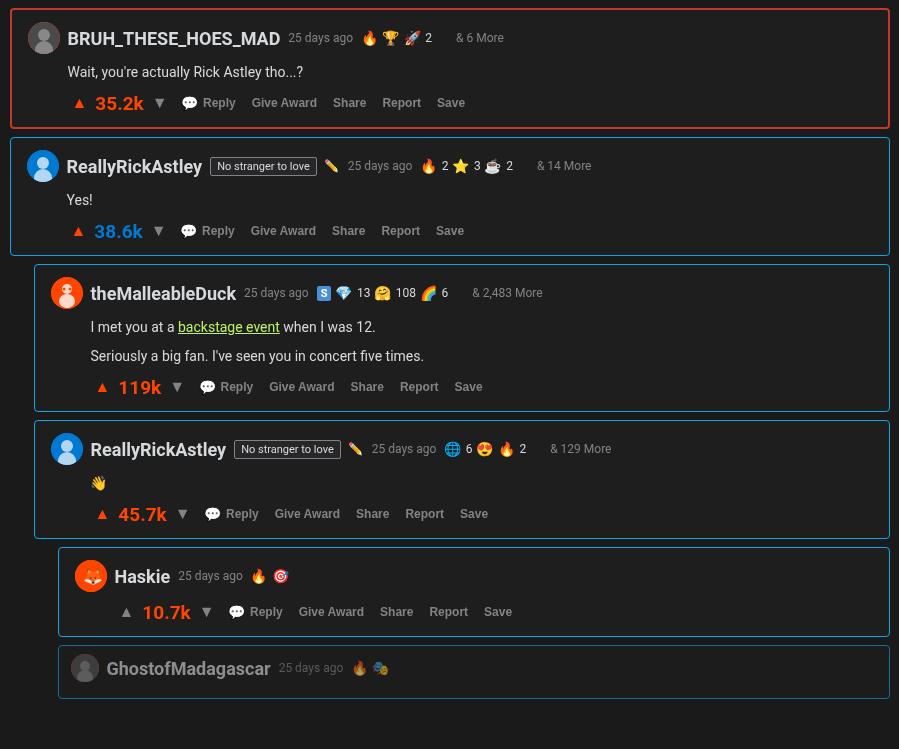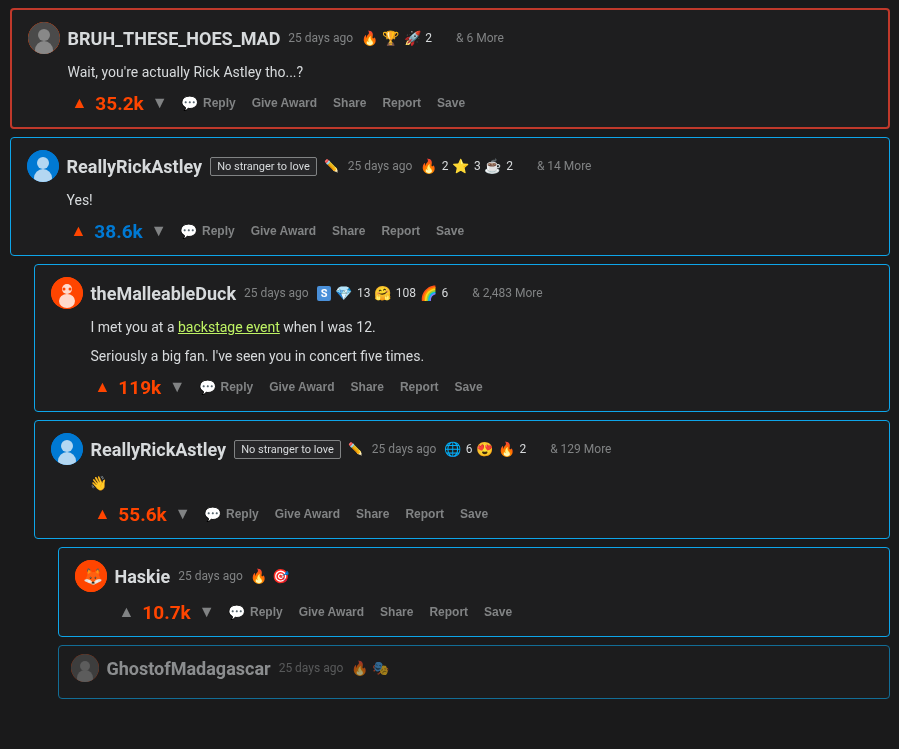--- a/index.html
+++ b/index.html
@@ -340,21 +340,21 @@
         <span>2</span>
         <span class="more-awards">&amp; 129 More</span>
       </span>
     </div>
     <div class="comment-body">
       <p>👋</p>
     </div>
     <div class="comment-actions">
       <div class="vote-section">
         <button class="vote-btn upvoted">▲</button>
-        <span class="vote-count">55.6k</span>
+        <span class="vote-count">45.7k</span>
         <button class="vote-btn">▼</button>
       </div>
       <button class="action-btn">
         <span class="icon">💬</span>
         <span>Reply</span>
       </button>
       <button class="action-btn">
         <span>Give Award</span>
       </button>
       <button class="action-btn">

